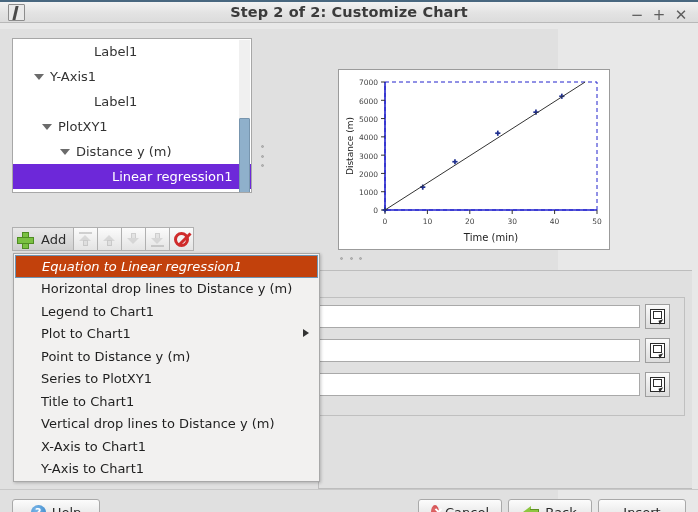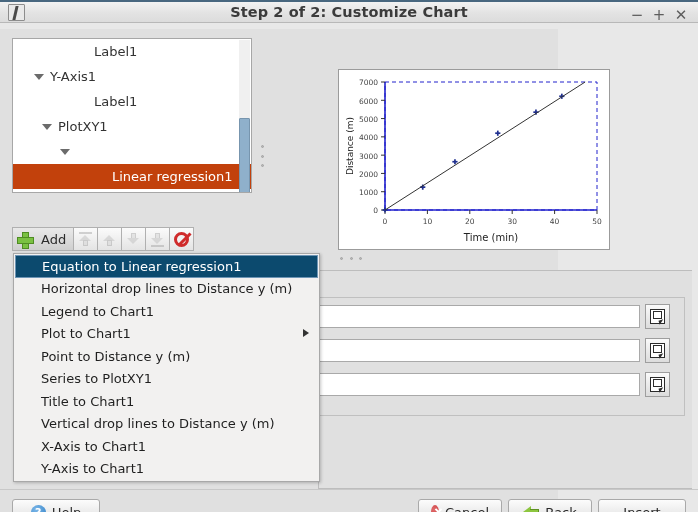--- a/index.html
+++ b/index.html
@@ -52,21 +52,21 @@
   
   #tree-panel {
     position: absolute; left: 12px; top: 9px; width: 240px; height: 155px;
     background: #ffffff; border: 1px solid #a7a7a7;
     overflow: hidden;
   }
   .tree-row {
     height: 25px; display: flex; align-items: center;
     font-size: 13px; color: #333; white-space: nowrap;
   }
-  .tree-row.selected { background: #c2410c; color: #ffffff; }
+  .tree-row.selected { background: #6d28d9; color: #ffffff; }
   .twisty {
     width: 13px; height: 13px; margin-right: 4px; position: relative; flex: 0 0 auto;
   }
   .twisty.open::after {
     content: ""; position: absolute; left: 1px; top: 4px;
     border-left: 5px solid transparent; border-right: 5px solid transparent;
     border-top: 6px solid #6b6b6b;
   }
   .twisty.blank::after { content: none; }
   #tree-scrollbar {
@@ -145,21 +145,21 @@
     position: absolute; left: 13px; top: 224px; width: 307px;
     background: #f2f1f0; border: 1px solid #a8a8a8;
     box-shadow: 1px 1px 3px rgba(0,0,0,.22);
     padding: 1px; z-index: 40;
   }
   .mi {
     height: 22.5px; display: flex; align-items: center; padding-left: 26px;
     font-size: 13px; color: #1f1f1f; white-space: nowrap; position: relative;
     cursor: default;
   }
-  .mi.sel { background: #0c4a6e; color: #ffffff; border: 1px solid #6d95b5; }
+  .mi.sel { background: #c2410c; color: #ffffff; border: 1px solid #6d95b5; font-style: italic; }
   .mi .subarrow {
     position: absolute; right: 9px; top: 50%; margin-top: -4.5px;
     width: 0; height: 0; border-top: 4.5px solid transparent;
     border-bottom: 4.5px solid transparent; border-left: 6px solid #333;
   }
 
   
   #chart-box {
     position: absolute; left: 338px; top: 40px; width: 272px; height: 181px;
     background: #ffffff; border: 1px solid #9b9b9b;
@@ -273,20 +273,21 @@
         <div class="tree-row" style="padding-left: 64px;">
           <span class="twisty blank"></span>
           <span>Label1</span>
         </div>
         <div class="tree-row" style="padding-left: 28px;">
           <span class="twisty open"></span>
           <span>PlotXY1</span>
         </div>
         <div class="tree-row" style="padding-left: 46px;">
           <span class="twisty open"></span>
+          <span>Distance y (m)</span>
         </div>
         <div class="tree-row selected" style="padding-left: 82px;">
           <span class="twisty blank"></span>
           <span>Linear regression1</span>
         </div>
       </div>
     <div id="tree-scrollbar">
       <div id="tree-thumb"></div>
     </div>
   </div>

